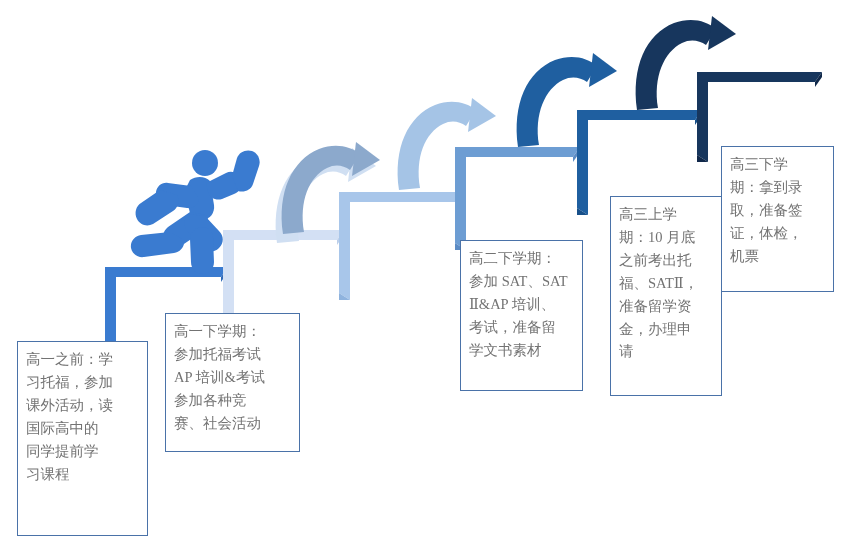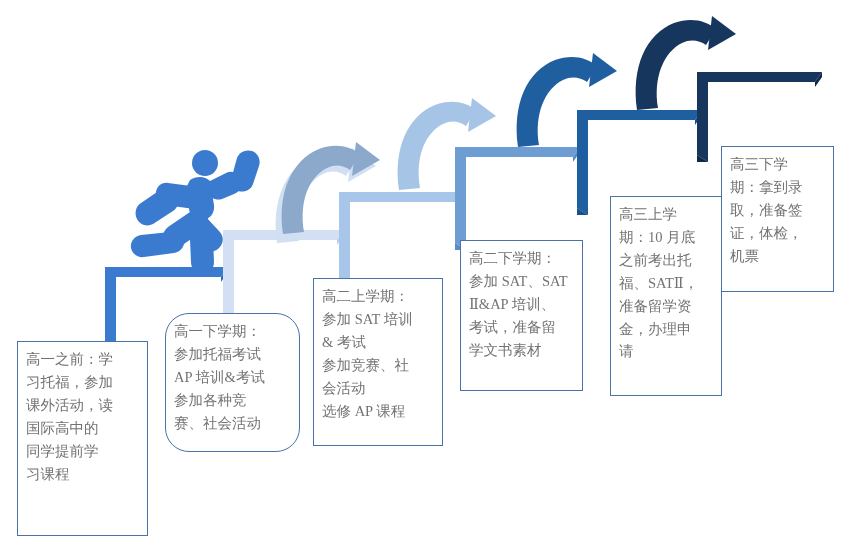--- a/index.html
+++ b/index.html
@@ -209,36 +209,28 @@
 
   <div class="tbox" style="left:17px;  top:341px;  width:131px; height:195px;font-family:Liberation Serif, serif;">
     <p>高一之前：学
 习托福，参加
 课外活动，读
 国际高中的
 同学提前学
 习课程</p>
   </div>
 
-  <div class="tbox" style="left:165px; top:313px;  width:135px; height:139px;border-radius:24px;">
+  <div class="tbox" style="left:165px; top:313px;  width:135px; height:139px;">
     <p>高一下学期：
 参加托福考试
 AP 培训&amp;考试
 参加各种竞
 赛、社会活动</p>
   </div>
 
-  <div class="tbox" style="left:313px; top:278px;  width:130px; height:168px;">
-    <p>高二上学期：
-参加 SAT 培训
-&amp; 考试
-参加竞赛、社
-会活动
-选修 AP 课程</p>
-  </div>
 
   <div class="tbox" style="left:460px; top:240px;  width:123px; height:151px;">
     <p>高二下学期：
 参加 SAT、SAT
 Ⅱ&amp;AP 培训、
 考试，准备留
 学文书素材</p>
   </div>
 
   <div class="tbox" style="left:600px; top:196px;  width:112px; height:200px;margin-left:10px;">

